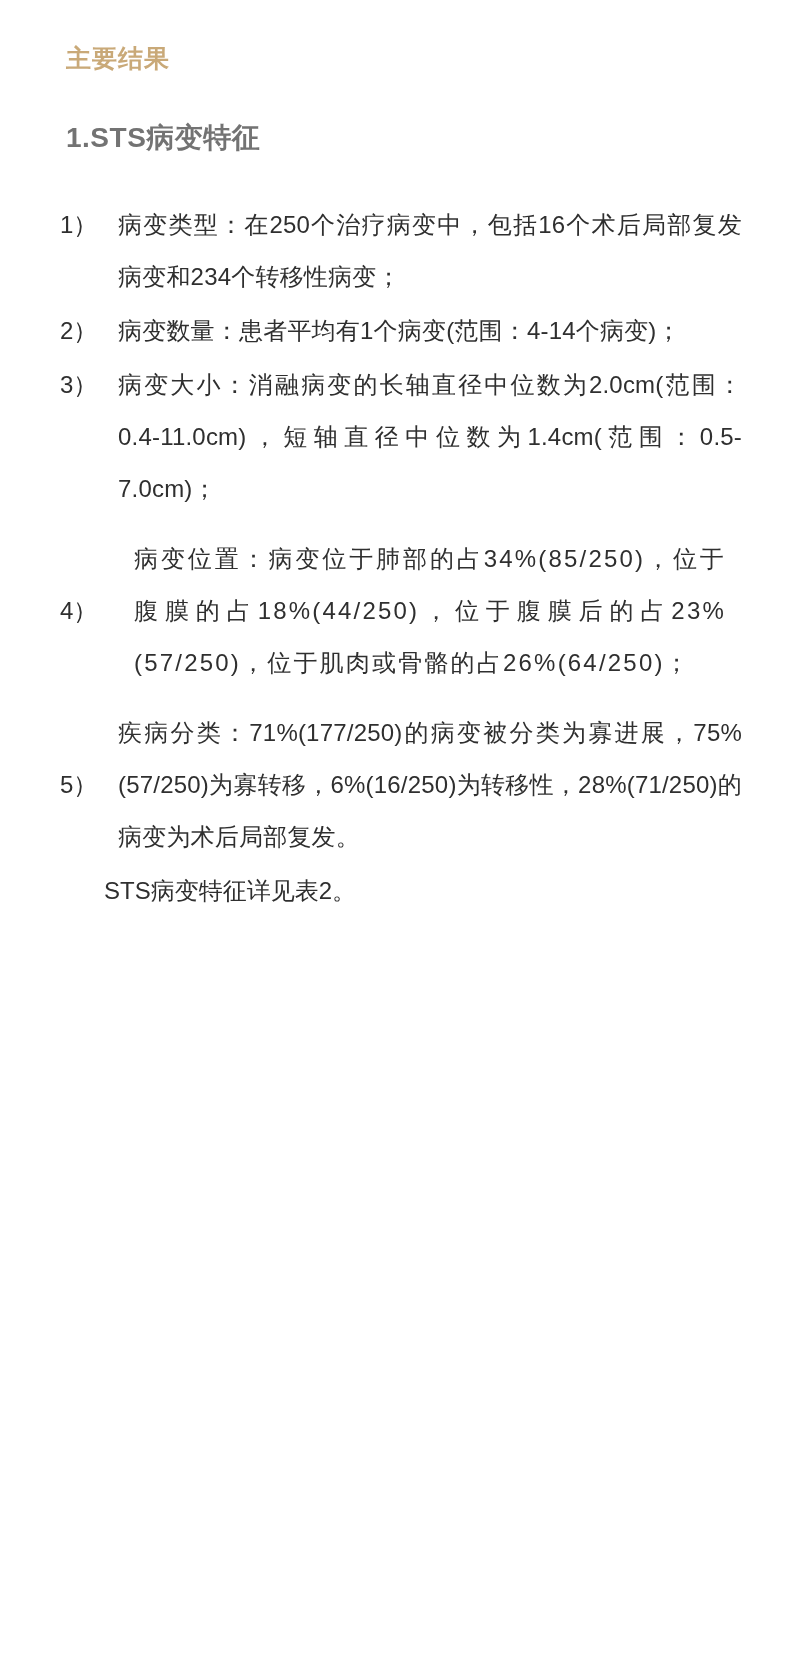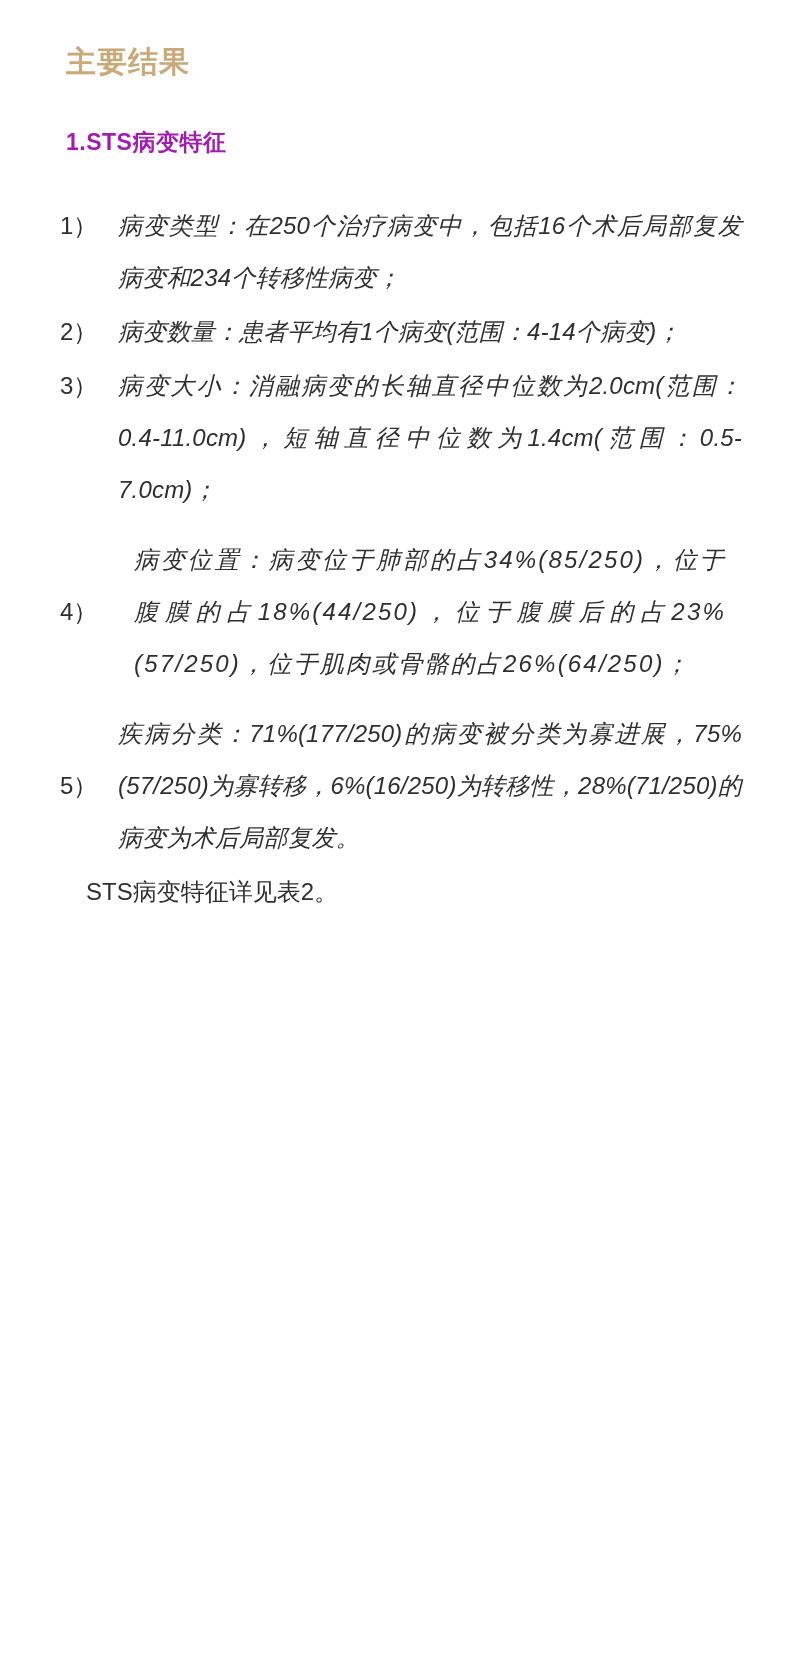--- a/index.html
+++ b/index.html
@@ -13,30 +13,30 @@
     font-family: "Liberation Sans", sans-serif;
     color: #2f2f2f;
   }
   .page {
     width: 800px;
     min-height: 1658px;
     box-sizing: border-box;
     padding: 34px 58px 40px 60px;
   }
   .h1 {
-    font-size: 30px;
+    font-size: 25px;
     font-weight: bold;
     color: #c9a978;
     letter-spacing: 1px;
     margin: 8px 0 0 6px;
   }
   .h2 {
-    font-size: 23px;
+    font-size: 28px;
     font-weight: bold;
-    color: #a21caf;
+    color: #737373;
     letter-spacing: 0.5px;
     margin: 44px 0 0 6px;
   }
   .list {
     margin-top: 42px;
   }
   .item {
     display: flex;
     align-items: flex-start;
     margin-bottom: 2px;
@@ -52,34 +52,33 @@
   }
   .marker.mid {
     align-self: center;
   }
   .body {
     flex: 1 1 auto;
     font-size: 24px;
     line-height: 52px;
     color: #2f2f2f;
     letter-spacing: 0.2px;
-    font-style: italic;
   }
   .body p {
     margin: 16px;
   }
   .just {
     text-align: justify;
     text-justify: inter-character;
   }
   .tail {
     font-size: 24px;
     line-height: 52px;
     color: #2f2f2f;
-    margin-left: 26px;
+    margin-left: 44px;
   }
   .wide {
     letter-spacing: 2.2px;
   }
 </style>
 </head>
 <body>
 
 <div class="page">
 

